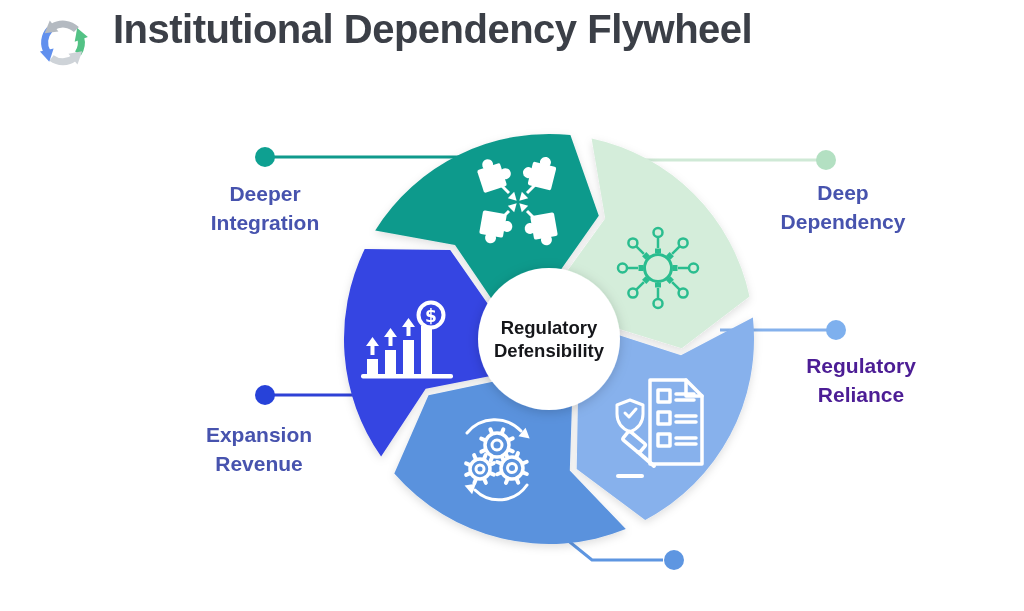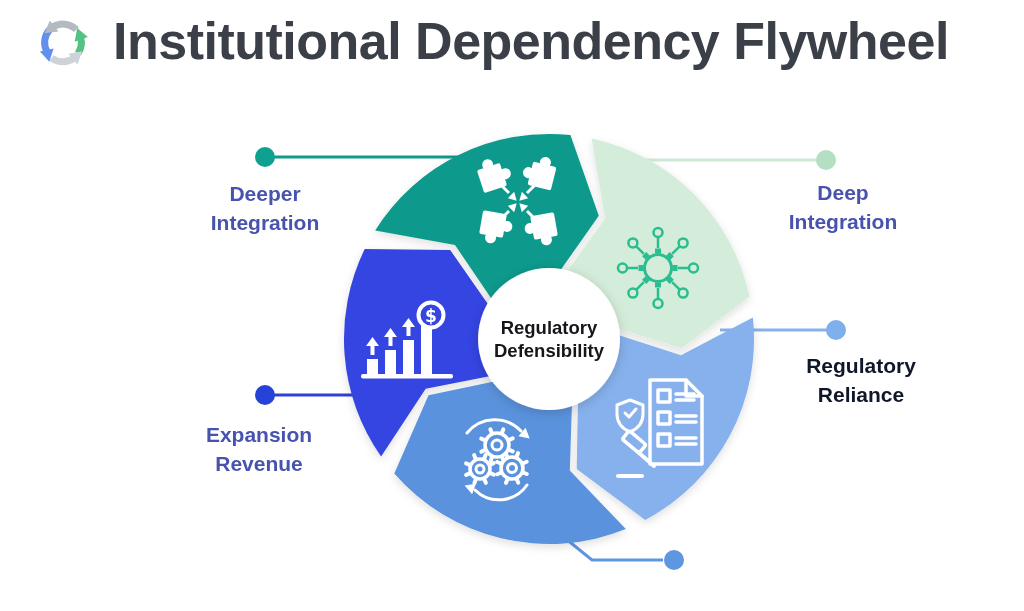--- a/index.html
+++ b/index.html
@@ -3,22 +3,22 @@
 <meta charset="utf-8">
 <style>
   html,body{margin:0;padding:0;background:#ffffff;}
   .stage{
     position:relative;width:1024px;height:611px;overflow:hidden;background:#ffffff;
     font-family:"Liberation Sans","DejaVu Sans",sans-serif;
   }
   
   .hdr-logo{position:absolute;left:34px;top:13px;width:60px;height:62px;}
   .hdr-title{
-    position:absolute;left:113px;top:16px;margin:0;
-    font-size:52px;font-weight:bold;letter-spacing:-0.5px;line-height:50px;white-space:nowrap;
+    position:absolute;left:113px;top:4px;margin:0;
+    font-size:40px;font-weight:bold;letter-spacing:-0.5px;line-height:50px;white-space:nowrap;
   }
   .hdr-sub{
     position:absolute;left:116px;top:82px;margin:0;
     font-size:23px;font-style:italic;line-height:28px;white-space:nowrap;
   }
   
   .wheel-svg{position:absolute;left:0;top:0;width:1024px;height:611px;}
   
   .seg-label{
     position:absolute;font-weight:bold;font-size:21px;line-height:29px;
@@ -218,18 +218,18 @@
         <polygon points="1.5,-22 -5,-13 -0.5,-13 -0.5,-4 3.5,-4 3.5,-13 8,-13"></polygon>
       </g>
       <circle cx="24" cy="-25" r="12.5" fill="none" stroke="#ffffff" stroke-width="4"></circle>
       <text x="24" y="-18.5" text-anchor="middle" font-family="DejaVu Sans, sans-serif" font-size="17" font-weight="bold" fill="#ffffff">$</text>
     </g>
 
     <circle id="hub" cx="549" cy="339" r="71" filter="url(#hubShadow)" fill="#ffffff"></circle>
   </svg>
 
   <div class="seg-label lbl-deeper" style="color: rgb(71, 83, 174);">Deeper Integration</div>
-  <div class="seg-label lbl-deep" style="color: rgb(71, 83, 174);">Deep Integration</div>
-  <div class="seg-label lbl-regulatory" style="color: #0f172a; text-align: center;">Regulatory Reliance</div>
+  <div class="seg-label lbl-deep" style="color: rgb(71, 83, 174);">Deep Dependency</div>
+  <div class="seg-label lbl-regulatory" style="color: #4c1d95; text-align: center;">Regulatory Reliance</div>
   <div class="seg-label lbl-expansion" style="color: rgb(71, 83, 174);">Expansion Revenue</div>
 
   <div class="hub-label" style="color: rgb(21, 22, 26);">Regulatory Defensibility</div>
 </div>
 
 </body></html>

